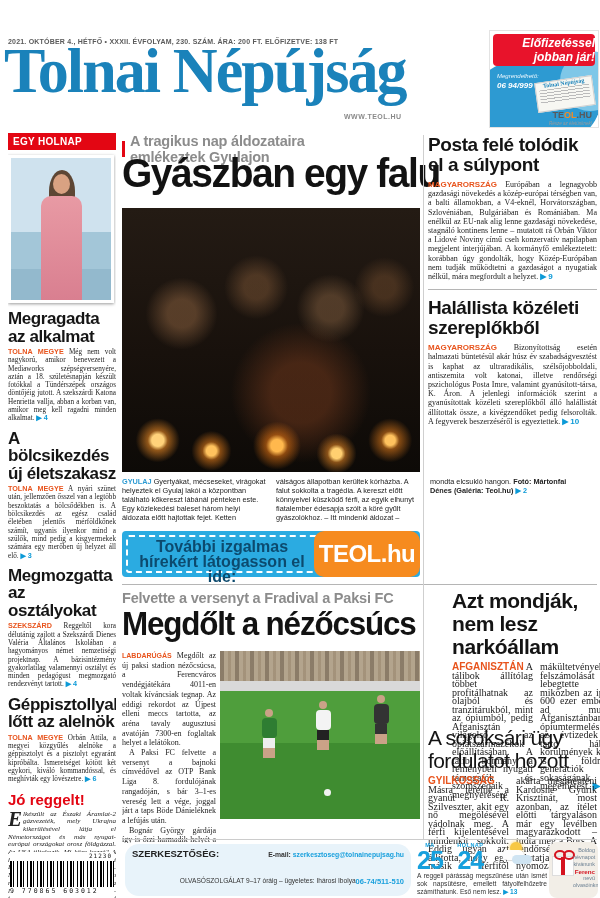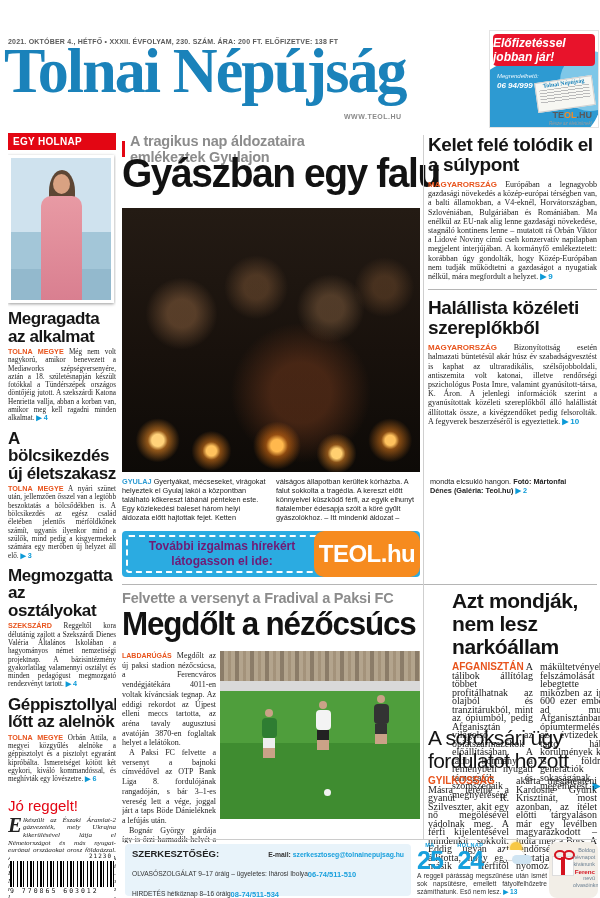--- a/index.html
+++ b/index.html
@@ -11,21 +11,21 @@
   
   #dateline{left:8px;top:38px;width:470px;font-size:7px;font-weight:bold;color:#5a5a5a;letter-spacing:.2px}
   #masthead{left:4px;top:34px;width:488px;font-family:"Liberation Serif",serif;font-weight:bold;
             font-size:64px;color:#1a82ba;letter-spacing:-2px;transform:scaleX(.97);transform-origin:left;white-space:nowrap}
   #site{left:344px;top:113px;font-size:7px;font-weight:bold;color:#8a8a8a;letter-spacing:.5px}
   
   #ad{left:489px;top:30px;width:108px;height:96px;background:#fff;border:1px solid #e3e3e3;overflow:hidden}
   #ad .blob{position:absolute;left:-20px;top:26px;width:130px;height:92px;background:#2d9ad2;border-radius:50%}
   #ad .blob2{position:absolute;left:70px;top:20px;width:60px;height:60px;background:#7ec7e8;border-radius:50%}
   #ad .red{position:absolute;left:3px;top:3px;right:3px;height:30px;background:#e8132b;border-radius:4px;
-           color:#fff;font-weight:bold;font-style:italic;font-size:12px;line-height:14px;text-align:left;padding-top:2px}
+           color:#fff;font-weight:bold;font-style:italic;font-size:12px;line-height:14px;text-align:right;padding-top:2px}
   #ad .order{position:absolute;left:7px;top:42px;color:#eaf6fd;font-size:6px;font-style:italic}
   #ad .phone{position:absolute;left:7px;top:50px;color:#fff;font-size:8px;font-weight:bold;font-style:italic}
   #ad .paper{position:absolute;right:4px;top:48px;width:56px;height:28px;background:#f7f7f2;border:1px solid #cfcfcf;
              transform:rotate(-8deg);font-size:6px;font-weight:bold;color:#1a82ba;text-align:center;overflow:hidden;
              font-family:"Liberation Serif",serif}
   #ad .paper .lines{height:14px;margin:1px 3px 0 3px;
        background:repeating-linear-gradient(#bbb 0 1px,transparent 1px 3px)}
   #ad .brand{position:absolute;left:0;right:6px;bottom:7px;text-align:right;font-size:9px;font-weight:bold;color:#58595b}
   #ad .brand .ol{color:#f68b1f}
   #ad .tag2{position:absolute;left:0;right:6px;bottom:1px;text-align:right;font-size:4.5px;font-style:italic;color:#9a9a9a}
@@ -36,21 +36,21 @@
           background:linear-gradient(#cfe2ee 0 52%,#a3c6d8 52% 78%,#93b9cd 78%);position:relative}
   #photo1 .hair{position:absolute;left:38px;top:12px;width:26px;height:42px;border-radius:50% 50% 40% 40%;background:#5d4634}
   #photo1 .face{position:absolute;left:42px;top:16px;width:17px;height:20px;border-radius:50%;background:#d9a282}
   #photo1 .dress{position:absolute;left:30px;top:38px;width:41px;height:104px;border-radius:10px 10px 0 0;
           background:linear-gradient(#e89aa4,#d97f90)}
   .sb-h{font-size:17px;line-height:17.5px;font-weight:bold;color:#151515;letter-spacing:-.4px;margin:7px 0 3px 0}
   .sb-b{font-size:7.2px;line-height:8.3px;color:#1d1d1d}
   .tag{font-weight:bold;color:#e8541d;font-family:"Liberation Sans",sans-serif}
   .pref{white-space:nowrap}
   .arr,.pg{color:#0c9ad7;font-weight:bold;font-family:"Liberation Sans",sans-serif}
-  #goodmorning .t{color:#e30613;font-weight:normal;font-size:15px;margin:13px 0 3px 0}
+  #goodmorning .t{color:#e30613;font-weight:bold;font-size:15px;margin:7px 0 3px 0}
   #goodmorning .b{font-size:7.1px;line-height:7.7px;font-style:italic;color:#222}
   #goodmorning .dc{float:left;font-size:21px;line-height:17px;font-style:italic;font-weight:bold;margin-right:1px}
   #barcode{position:absolute;left:2px;bottom:0;width:104px;height:44px;background:#fff;padding-top:2px}
   #barcode .issue{position:absolute;right:2px;top:0;font-size:6px;letter-spacing:1px;color:#111;font-family:"DejaVu Sans Mono",monospace}
   #barcode .bars{margin-top:7px;height:26px;
      background:repeating-linear-gradient(90deg,#000 0 2px,#fff 2px 3px,#000 3px 4px,#fff 4px 7px,#000 7px 8px,#fff 8px 10px)}
   #barcode .digits{font-size:6.5px;letter-spacing:2px;color:#111;font-family:"DejaVu Sans Mono",monospace}
   
   #kick1{left:122px;top:133px;width:236px;display:flex;align-items:center}
   .kickbar{width:4px;height:16px;background:#e30613;margin-right:5px}
@@ -69,21 +69,21 @@
        radial-gradient(circle at 70% 38%, rgba(205,150,100,.3) 0 13px, transparent 34px),
        radial-gradient(circle at 88% 30%, rgba(180,120,70,.28) 0 11px, transparent 30px),
        radial-gradient(circle at 60% 70%, rgba(120,60,30,.5) 0 30px, transparent 70px),
        linear-gradient(#241b14,#18110c 55%,#0d0a07)}
   #lead-cap{left:122px;top:477px;width:298px;height:50px;font-size:7.3px;line-height:9px;column-count:2;column-gap:10px;color:#222}
   .ctag{color:#2d9bd3;font-weight:bold}
   .credit{font-weight:bold}
   
   #banner{left:122px;top:531px;width:298px;height:46px;background:#2babe1;border-radius:4px}
   #banner .dash{position:absolute;left:4px;top:4px;right:4px;bottom:4px;border:2px dashed #fff;border-radius:3px}
-  #banner .txt{position:absolute;left:10px;top:8px;width:180px;color:#701a75;font-weight:bold;font-size:12px;line-height:15px;text-align:center}
+  #banner .txt{position:absolute;left:10px;top:8px;width:180px;color:#0c4a6e;font-weight:bold;font-size:16px;line-height:15px;text-align:center}
   #banner .brand{position:absolute;right:0;top:0;width:106px;height:46px;background:#f68b1f;border-radius:10px;
         display:flex;align-items:center;justify-content:center;color:#fff;font-weight:bold;font-size:24px;letter-spacing:-.5px}
   #divider{left:122px;top:584px;width:475px;height:0;border-top:1px solid #b5b5b5}
   #vline{left:423px;top:135px;width:0;height:705px;border-left:1px solid #cfcfcf}
   
   #kick2{left:122px;top:590px;width:300px}
   #fb-h{left:122px;top:606px;width:302px;font-size:33px;line-height:36px;font-weight:bold;color:#121212;
         letter-spacing:-1.2px;transform:scaleX(.95);transform-origin:left;white-space:nowrap}
   #fb-body{left:122px;top:651px;width:94px;height:192px;font-size:8px;line-height:9.7px;color:#1d1d1d;overflow:hidden}
   #fb-body p{margin:0;text-indent:7px}
@@ -104,26 +104,26 @@
   .r-h{font-size:19px;line-height:20px;font-weight:bold;color:#141414;letter-spacing:-.4px;margin:0 0 5px 0}
   .r-b{font-size:8px;line-height:9.2px;color:#1d1d1d}
   .rdiv{border-top:1px solid #b5b5b5;margin:8px 0}
   #narko{left:452px;top:589px;width:169px}
   #narko .r-h{font-size:21px;line-height:23px}
   #soroksar{left:428px;top:726px;width:169px}
   #soroksar .r-h{font-size:21px;line-height:23px;font-weight:normal;letter-spacing:-.6px}
   .twocol{column-count:2;column-gap:7px;font-size:10px;line-height:8.5px;color:#1d1d1d}
   
   #f-line{left:122px;top:839px;width:475px;border-top:1px solid #ccc}
-  #contact{left:125px;top:844px;width:286px;height:52px;background:#e8f3fa;border-radius:4px;padding:4px 7px;box-sizing:border-box}
+  #contact{left:125px;top:844px;width:286px;height:52px;background:#e8f3fa;border-radius:14px;padding:4px 7px;box-sizing:border-box}
   #contact .row1{display:flex;justify-content:space-between;align-items:baseline}
   #contact .title{font-size:9.5px;font-weight:bold;color:#222}
   #contact .em{font-size:6.8px;font-weight:bold;color:#333}
   #contact .em .addr{color:#1aa0dd}
-  #contact .row{display:flex;justify-content:flex-start;font-size:6.6px;color:#333;margin-top:11px}
+  #contact .row{display:flex;justify-content:flex-end;font-size:6.6px;color:#333;margin-top:18px}
   #contact .ph{color:#1aa0dd;font-weight:bold;font-size:7.5px}
   #weather{left:417px;top:842px;width:130px;height:56px}
   .wday{display:inline-block;text-align:center;vertical-align:top}
   .wlab{font-size:5.5px;font-weight:bold;color:#17a0dd;letter-spacing:.5px}
   .wtemp{font-size:25px;line-height:24px;font-weight:bold;color:#17a0dd;letter-spacing:-1px}
   #suncloud{display:inline-block;position:relative;width:34px;height:26px;vertical-align:top;margin-left:12px}
   #suncloud .sun{position:absolute;left:10px;top:0;width:12px;height:12px;border-radius:50%;background:#f7c844;box-shadow:0 0 4px #f7c844}
   #suncloud .c1{position:absolute;left:2px;top:8px;width:22px;height:10px;border-radius:10px;background:#fdfdfd;box-shadow:1px 1px 1px rgba(0,0,0,.15)}
   #suncloud .c2{position:absolute;left:12px;top:13px;width:20px;height:9px;border-radius:9px;background:#cfe4f2}
   #forecast{position:absolute;left:0;top:30px;width:130px;font-size:6.6px;line-height:8px;color:#333;text-align:justify}
@@ -214,21 +214,21 @@
 </div>
 
 <div class="abs" id="divider"></div>
 <div class="abs" id="vline"></div>
 
 <div class="abs" id="kick2">
   <div class="kicker">Felvette a versenyt a Fradival a Paksi FC</div>
 </div>
 <div class="abs" id="fb-h">Megdőlt a nézőcsúcs</div>
 <div class="abs serif just" id="fb-body">
-  <p class="first"><span class="tag">LABDARÚGÁS</span> <span>Megdőlt az új paksi stadion nézőcsúcsa, a Ferencváros vendégjátékára 4011-en voltak kíváncsiak tegnap. Az eddigi rekordot az Újpest elleni meccs tartotta, az aréna tavaly augusztusi avatóján 3870-en foglaltak helyet a lelátókon.</span></p>
+  <p class="first"><span class="tag">LABDARÚGÁS</span> <span>Megdőlt az új paksi stadion nézőcsúcsa, a Ferencváros vendégjátékára 4011-en voltak kíváncsiak tegnap. Az eddigi rekordot az Újpest elleni meccs tartotta, az aréna tavaly augusztusi avatóján 7300-en foglaltak helyet a lelátókon.</span></p>
   <p><span>A Paksi FC felvette a versenyt a bajnoki címvédővel az OTP Bank Liga 8. fordulójának rangadóján, s bár 3–1-es vereség lett a vége, joggal járt a taps Böde Dánieléknek a lefújás után.</span></p>
   <p><span>Bognár György gárdája így is őrzi harmadik helyét a tabellán, s a válogatott világbajnoki selejtezői miatti szünet után, október 16-án az újonc Gyirmót otthonában növelheti pontjai számát.</span></p>
 
 </div>
 <div id="fb-photo">
   <div class="crowd"></div>
   <div class="player" style="left:38px;top:58px">
     <div class="h"></div>
       <div class="t" style="background:#2e7d32"></div>
       <div class="l" style="background:linear-gradient(#eee 0 50%,#caa287 50%)"></div>
@@ -245,21 +245,21 @@
   </div>
   <div id="ball"></div>
 </div>
 <div class="abs" id="fb-cap">
   <span>Ádám Martin (balra) és Muhamed Bešić csatája</span>
   <span>Fotó: M. Gy.</span>
 </div>
 
 <div class="abs" id="rcol">
   <div>
-    <div class="r-h">Kelet felé tolódik el a súlypont</div>
+    <div class="r-h">Posta felé tolódik el a súlypont</div>
     <div class="r-b serif just"><span class="tag">MAGYARORSZÁG</span> <span>Európában a legnagyobb gazdasági növekedés a közép-európai térségben van, a balti államokban, a V4-eknél, Horvátországban, Szlovéniában, Bulgáriában és Romániában. Ma enélkül az EU-nak alig lenne gazdasági növekedése, stagnáló kontinens lenne – mutatott rá Orbán Viktor a Lidové Noviny című cseh konzervatív napilapban megjelent interjújában. A kormányfő emlékeztetett: korábban úgy gondolták, hogy Közép-Európában nem tudják működtetni a gazdaságot a nyugatiak nélkül, mára megfordult a helyzet.</span> <span class="pref"><span class="arr">▶</span> <span class="pg">9</span></span></div>
   </div>
   <div class="rdiv"></div>
   <div>
     <div class="r-h">Halállista közéleti szereplőkből</div>
     <div class="r-b serif just"><span class="tag">MAGYARORSZÁG</span> <span>Bizonyítottság esetén halmazati büntetésül akár húsz év szabadságvesztést is kaphat az ultraradikális, szélsőjobboldali, antiszemita volt katonai, illetve rendőrségi pszichológus Posta Imre, valamint gyanúsított-társa, K. Áron. A jelenlegi információk szerint a gyanúsítottak közéleti szereplőkből álló halállistát állítottak össze, a kivégzendőket pedig felsorolták. A fegyverek beszerzéséről is egyeztettek.</span> <span class="pref"><span class="arr">▶</span> <span class="pg">10</span></span></div>
   </div>
 </div>
 
 <div class="abs" id="narko">

